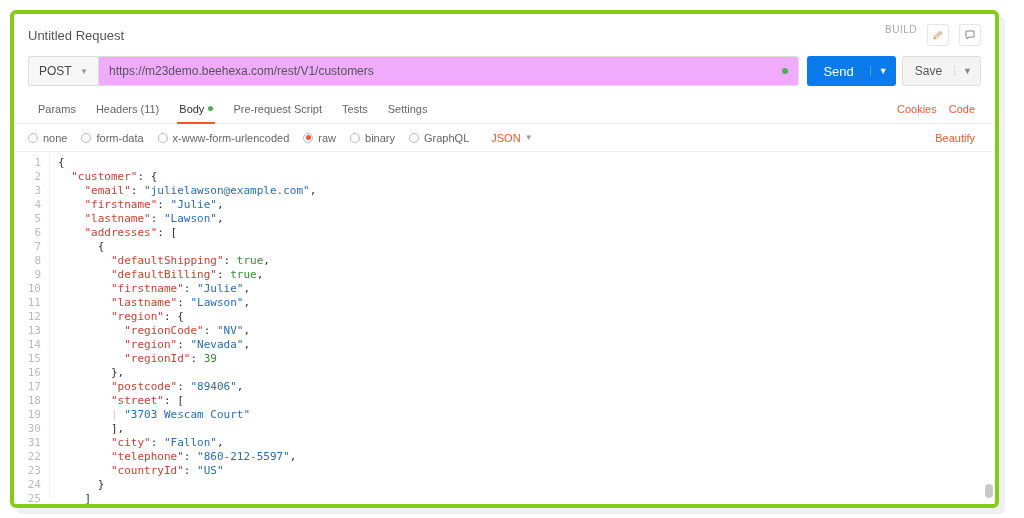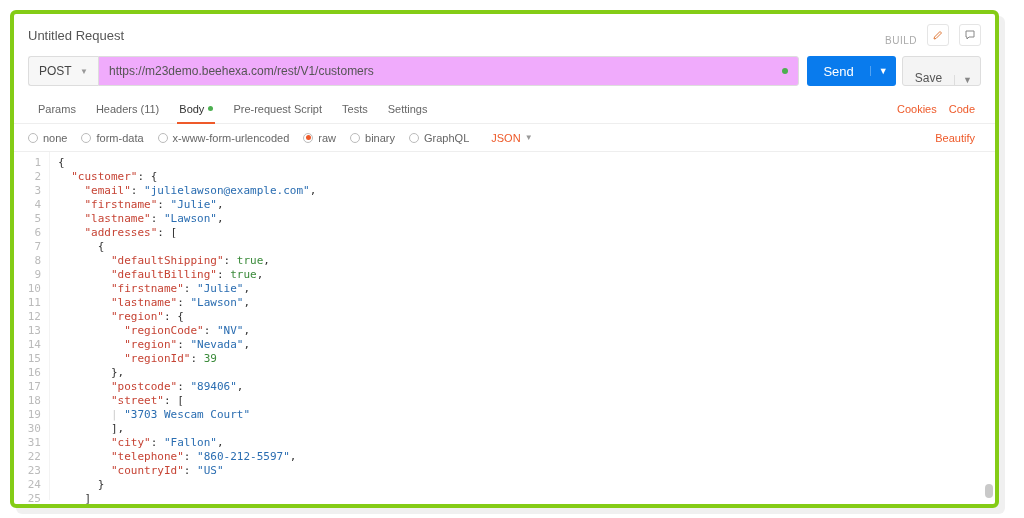--- a/index.html
+++ b/index.html
@@ -28,21 +28,21 @@
     align-items: center;
     padding: 10px 14px 4px 14px;
     height: 36px;
   }
   .title {
     font-size: 13px;
     color: #555;
   }
   .top-right {
     display: flex;
-    align-items: flex-end;
+    align-items: flex-start;
     gap: 10px;
   }
   .build-label {
     font-size: 10px;
     letter-spacing: 0.5px;
     color: #aaa;
   }
   .icon-btn {
     width: 22px; height: 22px;
     border: 1px solid #e5e5e5;
@@ -104,21 +104,21 @@
   .send .lbl { padding: 0 16px; }
   .send .car { padding: 0 8px; border-left: 1px solid rgba(255,255,255,0.3); font-size: 9px; }
   .save {
     margin-left: 6px;
     border: 1px solid #ddd;
     border-radius: 3px;
     font-size: 12px;
     color: #555;
     background: #f4f4f4;
     display: flex;
-    align-items: flex-end;
+    align-items: center;
     cursor: pointer;
   }
   .save .lbl { padding: 0 12px; }
   .save .car { padding: 0 8px; border-left: 1px solid #ddd; font-size: 9px; color:#888; }
 
   
   .tabs-row {
     display: flex;
     align-items: center;
     padding: 0 14px;

